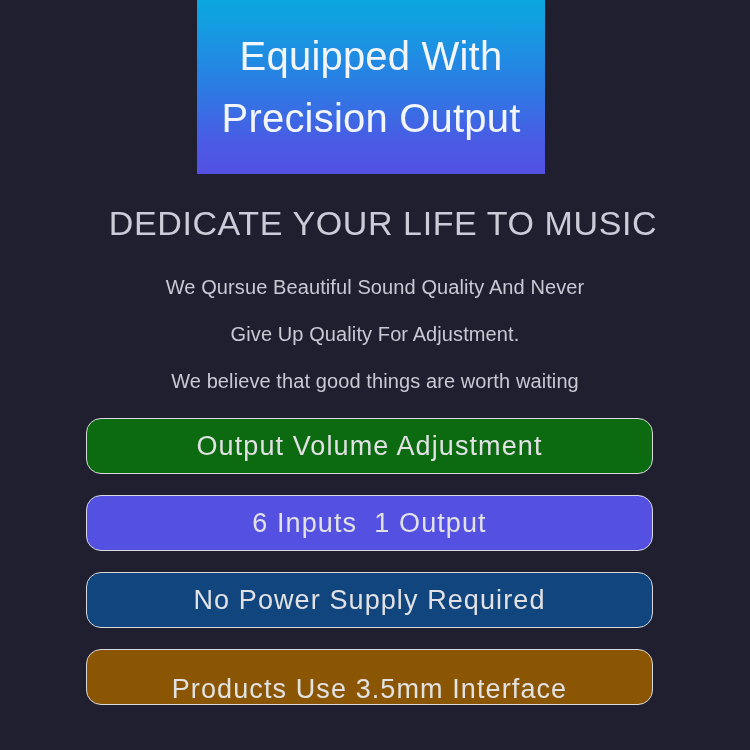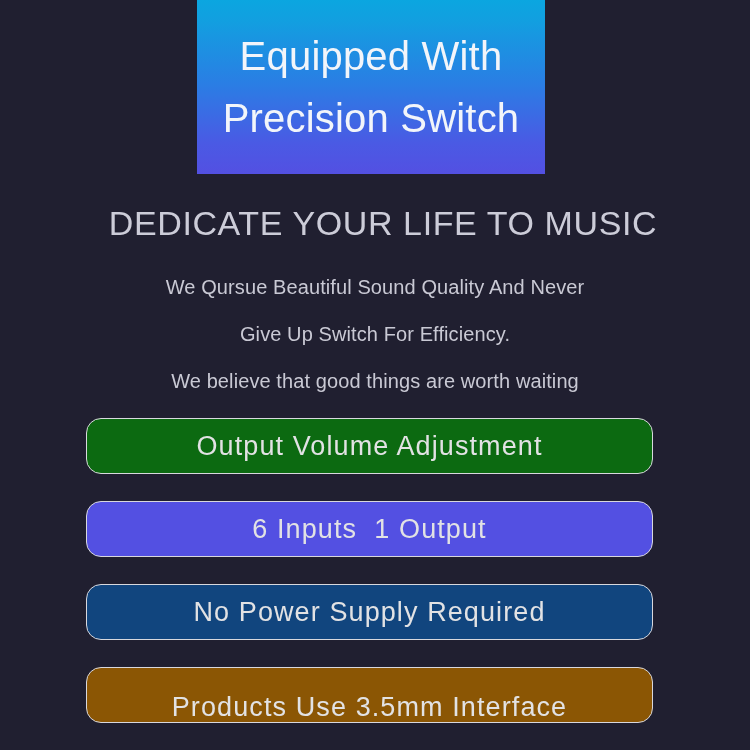--- a/index.html
+++ b/index.html
@@ -83,21 +83,21 @@
   .features {
     position: absolute;
     left: 86px;
     top: 418px;
     width: 567px;
   }
   .pill {
     position: relative;
     width: 567px;
     height: 56px;
-    margin-bottom: 27px;
+    margin-bottom: 21px;
     border: 1.5px solid #d8d8dd;
     border-radius: 15px;
     box-sizing: border-box;
     display: flex;
     align-items: center;
     justify-content: center;
     overflow: hidden;
   }
   .pill:last-child { margin-bottom: 0; }
   .pill-label {
@@ -109,28 +109,28 @@
     line-height: 30px;
   }
 </style>
 </head>
 <body>
 
 <div id="page" style="background: rgb(32, 31, 48);">
 
   <div class="banner">
     <div class="banner-line" style="color: rgb(242, 245, 250);">Equipped With</div>
-    <div class="banner-line" style="color: rgb(242, 245, 250);">Precision Switch</div>
+    <div class="banner-line" style="color: rgb(242, 245, 250);">Precision Output</div>
   </div>
 
   <div class="headline" style="color: rgb(204, 204, 216);">DEDICATE YOUR LIFE TO MUSIC</div>
 
   <div class="tagline">
     <div class="tagline-line" style="color: rgb(201, 201, 212);">We Qursue Beautiful Sound Quality And Never</div>
-    <div class="tagline-line" style="color: rgb(201, 201, 212);">Give Up Switch For Efficiency.</div>
+    <div class="tagline-line" style="color: rgb(201, 201, 212);">Give Up Quality For Adjustment.</div>
     <div class="tagline-line" style="color: rgb(201, 201, 212);">We believe that good things are worth waiting</div>
   </div>
 
   <div class="features">
     <div class="pill" style="background-color: rgb(12, 106, 17); border-color: rgb(216, 216, 221);">
       <span class="pill-label" style="color: rgb(226, 226, 228);">Output Volume Adjustment</span>
     </div>
     <div class="pill" style="background-color: rgb(83, 80, 226); border-color: rgb(216, 216, 221);">
       <span class="pill-label" style="color: rgb(226, 226, 228); text-align: right;">6 Inputs  1 Output</span>
     </div>

